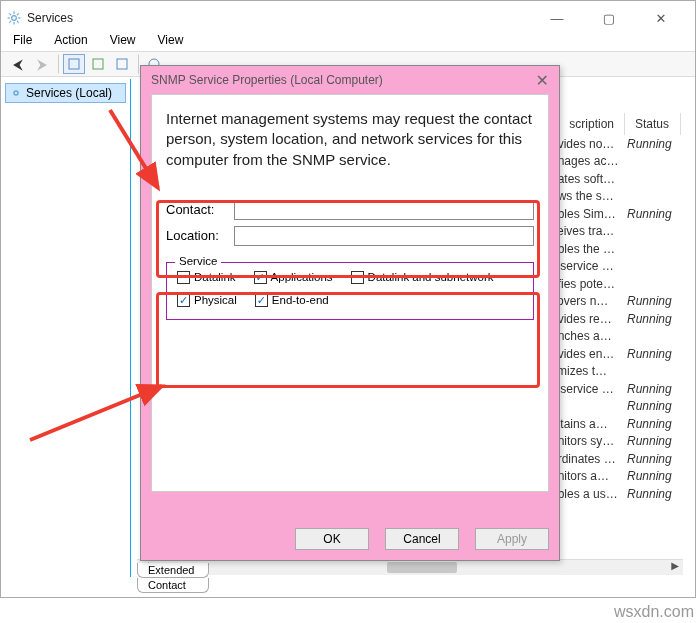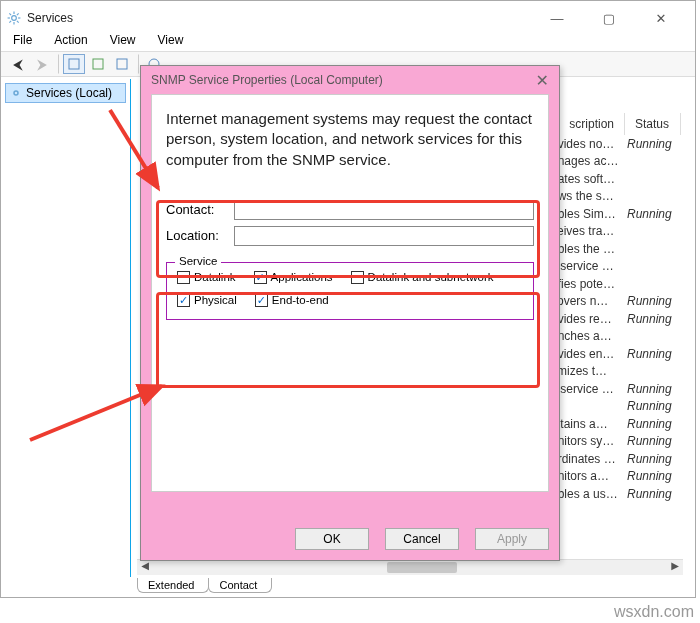--- a/index.html
+++ b/index.html
@@ -25,21 +25,21 @@
 .body { position: absolute; top: 78px; left:0; right:0; bottom:20px; display:flex; }
 .treepane { width: 130px; border-right: 1px solid #0ea5e9; padding: 4px; font-size:12px; }
 .treeitem { background:#cde8ff; border:1px solid #7fb5e8; padding:2px 4px; display:flex; align-items:center; gap:4px; }
 .listpane { flex:1; position:relative; overflow:hidden; }
 .listheader { position:absolute; top:34px; right:14px; display:flex; font-size:12px; color:#333; }
 .listheader div { border-right:1px solid #ddd; padding:4px 10px; }
 .rows { position:absolute; top:56px; right:14px; font-size:12px; color:#333; }
 .row { display:flex; height:17.5px; align-items:center; }
 .row .c1 { width:68px; overflow:hidden; white-space:nowrap; }
 .row .c2 { width:62px; padding-left:8px;font-style:italic;}
-.bottomtabs { position:absolute; left:136px; bottom:4px; font-size:11px; display:flex; }
+.bottomtabs { position:absolute; left:136px; bottom:4px; font-size:11px; display:flex;flex-direction:column; }
 .btab { border:1px solid #aaa; border-top:none; padding:1px 14px 1px 10px; border-radius:0 0 6px 6px; background:#fff; margin-right:-1px; }
 .scroll-h { position:absolute; bottom:22px; left:136px; right:12px; height:16px; background:#f0f0f0; border-top:1px solid #ddd; }
 .scroll-h .thumb { position:absolute; left:250px; width:70px; top:2px; bottom:2px; background:#c8c8c8; border-radius:2px; }
 .scroll-h .lar, .scroll-h .rar { position:absolute; top:0; width:16px; height:16px; text-align:center; font-size:10px; color:#555; }
 .scroll-h .lar{left:0;} .scroll-h .rar{right:0;}
 
 
 .dialog { position:absolute; left:140px; top:65px; width:420px; height:496px; border:1px solid #888; background:#f9a8d4; box-shadow:2px 2px 6px rgba(0,0,0,.2); }
 .dlgtitle { height:28px; display:flex; align-items:center; padding:0 10px; font-size:12px; color:#555; }
 .dlgtitle .x { margin-left:auto; font-size:16px; color:#666; }

